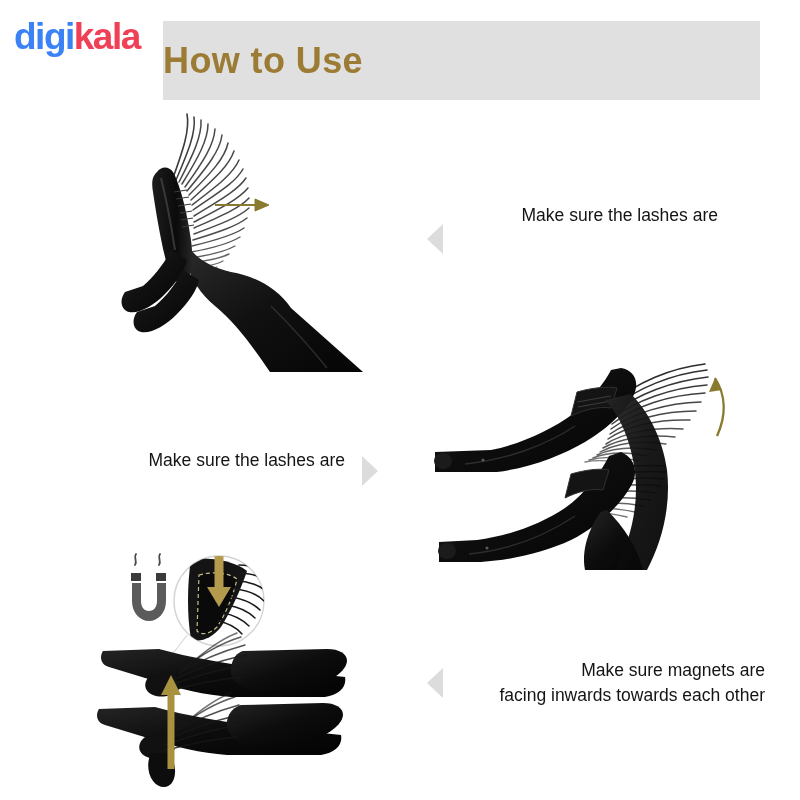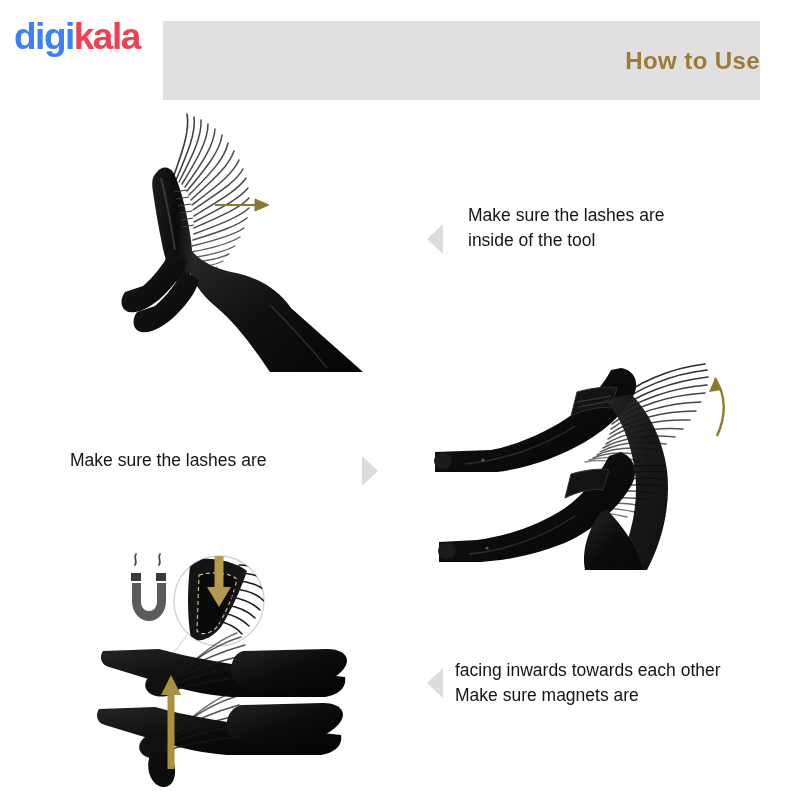--- a/index.html
+++ b/index.html
@@ -40,31 +40,31 @@
     height: 79px;
     background: #e0e0e0;
     z-index: 10;
   }
   #header-title {
     position: absolute;
     left: 0;
     right: 0;
     top: 50%;
     transform: translateY(-50%);
-    text-align: right;
-    font-size: 24px;
+    text-align: left;
+    font-size: 36px;
     font-weight: bold;
     color: #9c7c35;
     letter-spacing: 0.4px;
   }
 
   
   .caption {
     position: absolute;
-    text-align: left;
+    text-align: right;
     color: #141414;
     font-size: 17.5px;
     line-height: 1.45;
     z-index: 20;
   }
 
   .tri {
     position: absolute;
     width: 0;
     height: 0;
@@ -178,21 +178,20 @@
     <g stroke="#8a7a2e" fill="#8a7a2e">
       <line x1="120" y1="105" x2="160" y2="105" stroke-width="2"></line>
       <polygon points="160,99 174,105 160,111"></polygon>
     </g>
   </svg>
 </div>
 
 <div class="tri tri-left" id="tri-1"></div>
 <div class="caption" id="caption-1">
   <div>Make sure the lashes are</div>
-  <div>inside of the tool</div>
 </div>
 
 <div class="photo" style="left:425px; top:340px; width:330px; height:230px;">
   <svg width="330" height="230" viewBox="0 0 330 230">
     <defs>
       <linearGradient id="blk2" x1="0" y1="0" x2="1" y2="1">
         <stop offset="0%" stop-color="#262626"></stop>
         <stop offset="50%" stop-color="#0d0d0d"></stop>
         <stop offset="100%" stop-color="#040404"></stop>
       </linearGradient>
@@ -359,15 +358,15 @@
 
     <g>
       <path d="M76 224 L 76 148" stroke="#a8913f" stroke-width="7"></path>
       <polygon points="66,150 86,150 76,130" fill="#a8913f"></polygon>
     </g>
   </svg>
 </div>
 
 <div class="tri tri-left" id="tri-3"></div>
 <div class="caption" id="caption-3">
+  <div>Make sure magnets are</div>
   <div>facing inwards towards each other</div>
-  <div>Make sure magnets are</div>
 </div>
 
 </body></html>

